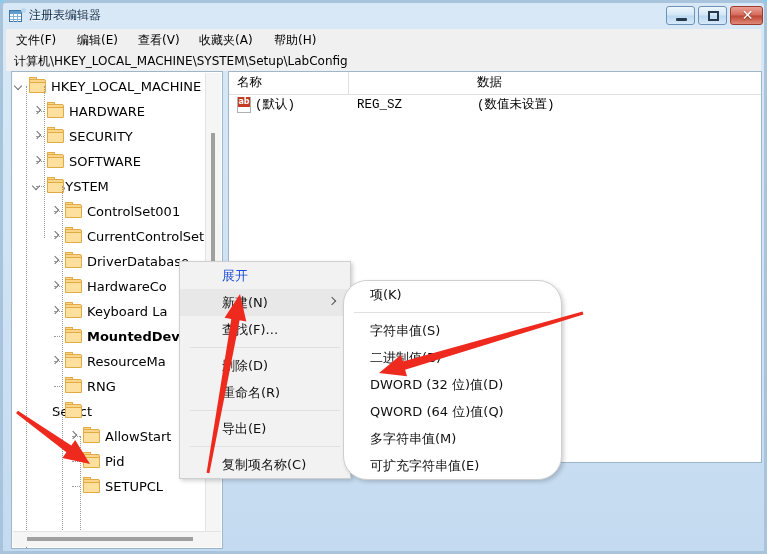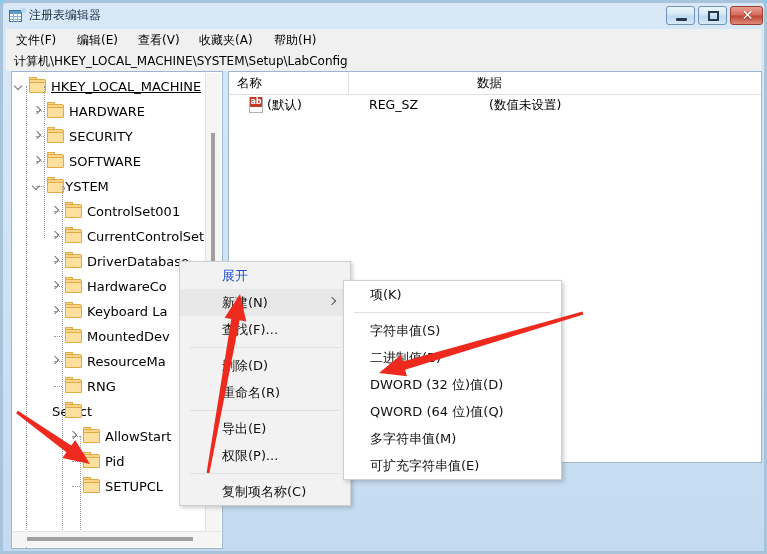--- a/index.html
+++ b/index.html
@@ -93,20 +93,21 @@
     border:1px solid #9eb6cc;
     background:#ffffff;
     overflow:hidden;
   }
   #list-panel{
     position:absolute;left:217px;top:0;width:534px;height:392px;
     box-sizing:border-box;
     border:1px solid #9eb6cc;
     background:#ffffff;
     overflow:hidden;
+    font-family:Liberation Mono, monospace;
   }
   
   #tree{
     position:absolute;left:0;top:2px;width:200px;
   }
   .node{
     position:relative;height:25px;line-height:25px;white-space:nowrap;
     font-size:13px;color:#000;cursor:default;
   }
   .node .lbl{
@@ -164,21 +165,21 @@
   
   #list-header{
     position:absolute;left:0;top:0;right:0;height:22px;
     background:#ffffff;border-bottom:1px solid #e0e0e0;
   }
   .col-head{
     position:absolute;top:0;height:22px;line-height:22px;
     font-size:12.5px;color:#000;padding-left:8px;
     border-right:1px solid #e0e0e0;box-sizing:border-box;cursor:default;
   }
-  #list-rows{position:absolute;left:12px;top:22px;right:0;text-align:center;}
+  #list-rows{position:absolute;left:0;top:22px;right:0;text-align:center;}
   .lrow{position:relative;height:22px;line-height:22px;cursor:default;}
   .lcell{
     position:absolute;top:0;height:22px;line-height:22px;
     font-size:12.5px;color:#000;white-space:nowrap;
   }
   .ab-icon{
     position:absolute;left:8px;top:3px;width:14px;height:16px;
     background:#ffffff;border:1px solid #b0b0b0;box-sizing:border-box;
   }
   .ab-icon:after{
@@ -187,21 +188,21 @@
     text-align:center;line-height:10px;
   }
   
   .ctx{
     position:absolute;background:#f2f2f2;
     border:1px solid #cfcfcf;
     box-shadow:2px 2px 4px rgba(0,0,0,.18);
     z-index:50;
   }
   #ctx-main{left:176px;top:258px;width:170px;}
-  #ctx-sub{left:340px;top:277px;width:217px;background:#ffffff;}
+  #ctx-sub{left:340px;top:277px;width:217px;background:#ffffff;border-radius:24px;}
   .ctx-item{
     position:relative;height:27px;line-height:27px;
     font-size:13px;color:#111;padding-left:42px;white-space:nowrap;cursor:default;
   }
   #ctx-sub .ctx-item{padding-left:26px;}
   .ctx-item.disabled{color:#1d4ed8;}
   .ctx-item.hl{background:#e8e8e8;}
   .ctx-sep{height:1px;background:#e0e0e0;margin:4px 10px;}
   .submark{
     position:absolute;right:14px;top:9px;width:7px;height:7px;
@@ -257,21 +258,21 @@
   </div>
 
   <div id="client">
 
     <div id="tree-panel">
       <div id="tree">
           <div class="node"><div class="chev open" style="left: 2px;"></div><div class="folder" style="left: 17px;">
               <div class="tab"></div>
               <div class="back"></div>
               <div class="front"></div>
-            </div><span class="lbl" style="margin-left: 39px; text-decoration: underline;">HKEY_LOCAL_MACHINE</span></div>
+            </div><span class="lbl" style="margin-left: 39px;">HKEY_LOCAL_MACHINE</span></div>
           <div class="node"><div class="dotstub" style="left: 24px; top: 12px; width: 8px;"></div><div class="chev" style="left: 20px;"></div><div class="folder" style="left: 35px;">
               <div class="tab"></div>
               <div class="back"></div>
               <div class="front"></div>
             </div><span class="lbl" style="margin-left: 57px;">HARDWARE</span></div>
           <div class="node"><div class="dotstub" style="left: 24px; top: 12px; width: 8px;"></div><div class="chev" style="left: 20px;"></div><div class="folder" style="left: 35px;">
               <div class="tab"></div>
               <div class="back"></div>
               <div class="front"></div>
             </div><span class="lbl" style="margin-left: 57px;">SECURITY</span></div>
@@ -307,21 +308,21 @@
             </div><span class="lbl" style="margin-left: 75px;">HardwareCo</span></div>
           <div class="node"><div class="dotstub" style="left: 42px; top: 12px; width: 8px;"></div><div class="chev" style="left: 38px;"></div><div class="folder" style="left: 53px;">
               <div class="tab"></div>
               <div class="back"></div>
               <div class="front"></div>
             </div><span class="lbl" style="margin-left: 75px;">Keyboard La</span></div>
           <div class="node"><div class="dotstub" style="left: 42px; top: 12px; width: 8px;"></div><div class="folder" style="left: 53px;">
               <div class="tab"></div>
               <div class="back"></div>
               <div class="front"></div>
-            </div><span class="lbl" style="margin-left: 75px;">MountedDev</span></div>
+            </div><span class="lbl" style="margin-left: 75px; font-weight: bold;">MountedDev</span></div>
           <div class="node"><div class="dotstub" style="left: 42px; top: 12px; width: 8px;"></div><div class="chev" style="left: 38px;"></div><div class="folder" style="left: 53px;">
               <div class="tab"></div>
               <div class="back"></div>
               <div class="front"></div>
             </div><span class="lbl" style="margin-left: 75px;">ResourceMa</span></div>
           <div class="node"><div class="dotstub" style="left: 42px; top: 12px; width: 8px;"></div><div class="folder" style="left: 53px;">
               <div class="tab"></div>
               <div class="back"></div>
               <div class="front"></div>
             </div><span class="lbl" style="margin-left: 75px;">RNG</span></div>
@@ -380,21 +381,20 @@
     <div class="ctx-item hl">
       <span>新建(N)</span>
       <span class="submark"></span>
     </div>
     <div class="ctx-item">查找(F)...</div>
     <div class="ctx-sep"></div>
     <div class="ctx-item">删除(D)</div>
     <div class="ctx-item">重命名(R)</div>
     <div class="ctx-sep"></div>
     <div class="ctx-item">导出(E)</div>
-    <div class="ctx-item">权限(P)...</div>
     <div class="ctx-sep"></div>
     <div class="ctx-item">复制项名称(C)</div>
   </div>
 
   <div class="ctx" id="ctx-sub">
     <div class="ctx-item">项(K)</div>
     <div class="ctx-sep"></div>
     <div class="ctx-item">字符串值(S)</div>
     <div class="ctx-item">二进制值(B)</div>
     <div class="ctx-item">DWORD (32 位)值(D)</div>

